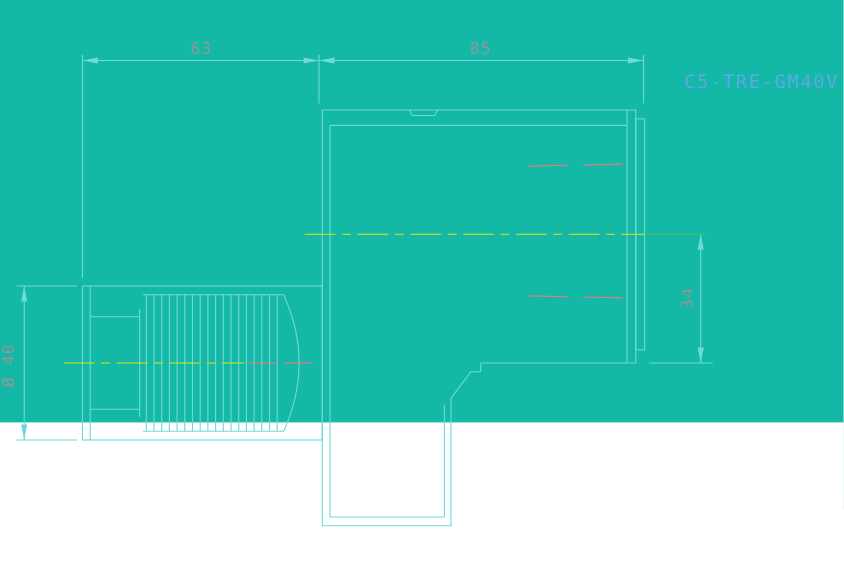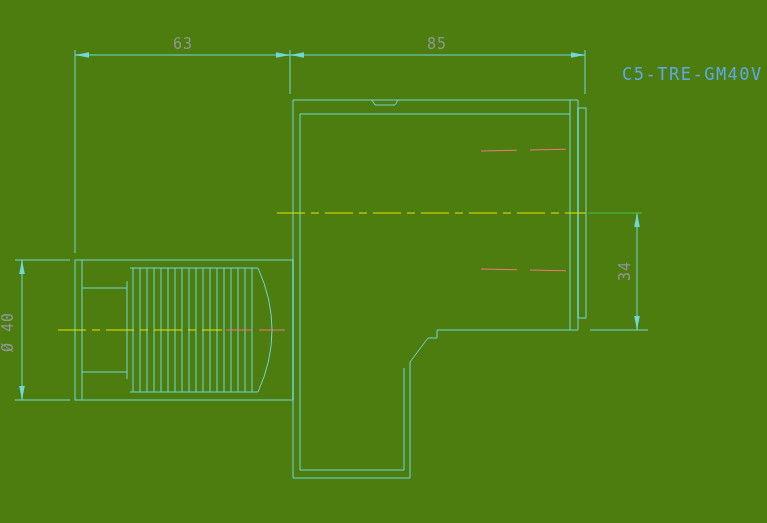--- a/index.html
+++ b/index.html
@@ -7,22 +7,22 @@
     padding: 0;
     background: #ffffff;
     width: 767px;
     height: 523px;
     overflow: hidden;
     font-family: "DejaVu Sans Mono", monospace;
   }
   .drawing-wrap {
     position: relative;
     width: 767px;
-    height: 523px;
-    background: #4d7c0f;
+    height: 384px;
+    background: #14b8a6;
   }
   svg { display: block; }
   .geo  { fill: none; stroke-width: 1; }
   .dimtext {
     font-family: "DejaVu Sans Mono", monospace;
     font-size: 15px;
     letter-spacing: 1px;
   }
   .titletext {
     font-family: "DejaVu Sans Mono", monospace;

